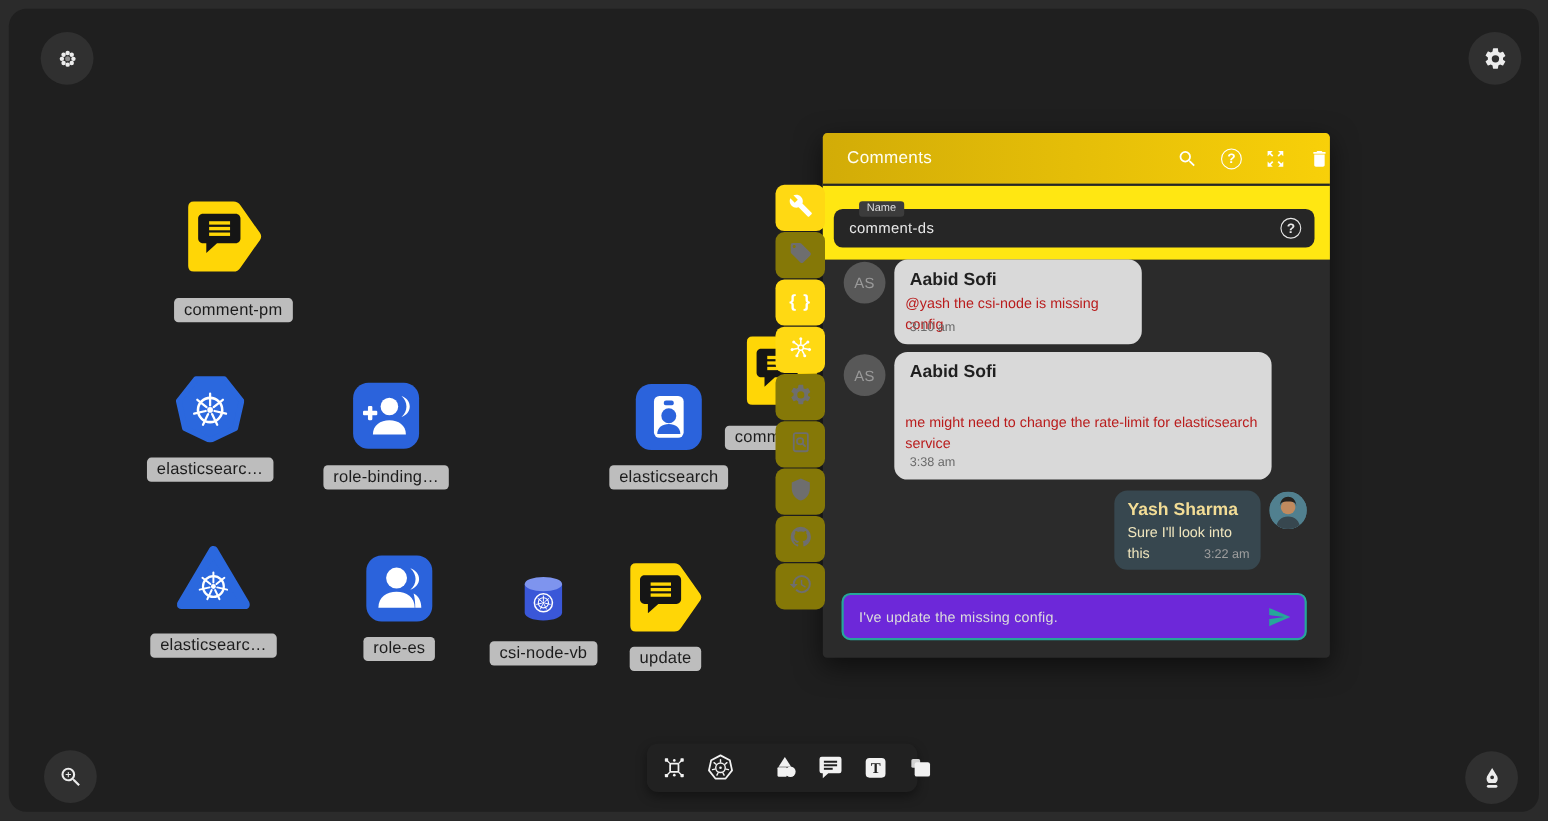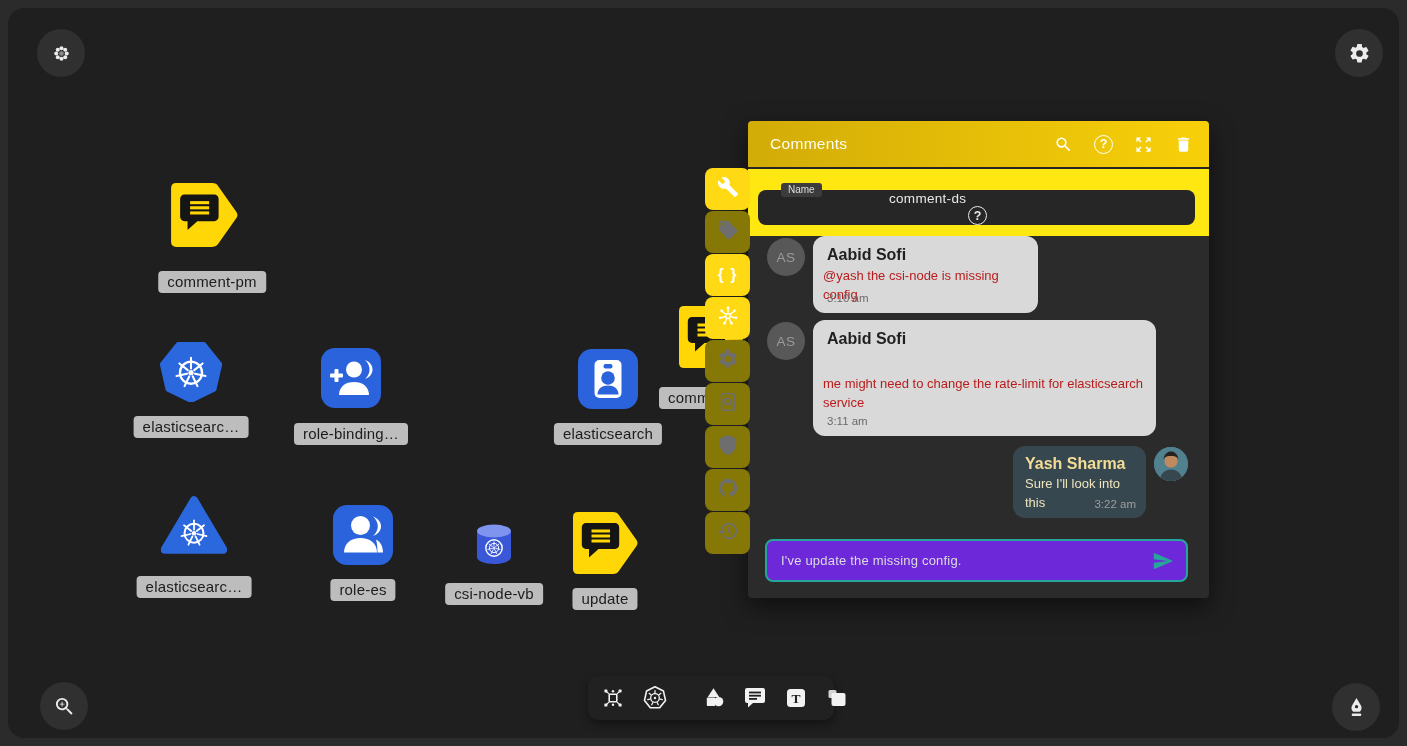--- a/index.html
+++ b/index.html
@@ -31,32 +31,32 @@
   .tool-btn.on  { background:#ffd913; color:#ffffff; }
   .tool-btn.off { background:#857807; color:#6e6e6e; }
   .tool-btn svg { width:22px; height:22px; }
   .braces-glyph { font-size:16px; font-weight:bold; letter-spacing:1px; }
 
   
   #comments-panel { position:absolute; left:740px; top:113px; width:461px; height:477px;
     background:#2b2b2b; border-radius:4px; box-shadow:0 8px 24px rgba(0,0,0,.55); z-index:3; }
   #panel-header { position:absolute; left:0; top:0; right:0; height:46px;
     background:linear-gradient(90deg,#d2ac07,#f8d009); border-radius:4px 4px 0 0;
-    display:flex; align-items:center; padding:0 16px 0 22px; }
+    display:flex; align-items:center; padding:0 0 0 22px; }
   #panel-title { color:#fffef2; font-size:15.5px; letter-spacing:.3px; }
   #header-icons { margin-left:auto; display:flex; align-items:center; gap:21px; color:#ffffff; }
   #header-icons svg { width:19px; height:19px; display:block; cursor:pointer; }
   .help-badge { width:19px; height:19px; border:1.9px solid currentColor; border-radius:50%;
     display:flex; align-items:center; justify-content:center; font-size:12.5px; font-weight:bold; cursor:pointer; }
 
   #name-section { position:absolute; left:0; top:46px; right:0; height:69px;
     background:#ffe712; border-top:2px solid #262626; }
   #name-input-wrap { position:absolute; left:10px; top:21px; width:437px; height:35px;
     background:#262626; border-radius:8px; display:flex; align-items:center;
-    padding:0 12px 0 14px; color:#e8e8e8;flex-direction:column; }
+    padding:0 12px 0 14px; color:#e8e8e8; }
   #name-input { flex:1; background:transparent; border:none; outline:none; color:#e8e8e8;
     font-size:13.5px; font-family:"Liberation Sans",sans-serif; letter-spacing:.3px; }
   #name-tab { position:absolute; left:23px; top:-7px; background:#3c3c3c; color:#dedede;
     font-size:10px; padding:1px 7px 2px; border-radius:3px; }
   #name-help { color:#e8e8e8; }
 
   
   .avatar-as { position:absolute; width:38px; height:38px; border-radius:50%;
     background:#585858; color:#9a9a9a; display:flex; align-items:center; justify-content:center;
     font-size:13.5px; letter-spacing:.5px; }
@@ -454,21 +454,21 @@
         <div class="b-text" style="top:30px;">@yash the csi-node is missing config</div>
         <div class="b-time">3:10 am</div>
       </div>
 
       <div class="avatar-as" style="left:19px;top:201px;">
           <span>AS</span>
         </div>
       <div class="bubble" style="left:65px;top:199px;width:343px;height:116px;">
         <div class="b-name">Aabid Sofi</div>
         <div class="b-text" style="top:54px;">me might need to change the rate-limit for elasticsearch service</div>
-        <div class="b-time">3:11 am</div>
+        <div class="b-time">3:38 am</div>
       </div>
 
       <div class="bubble" id="bubble-3" style="left:265px;top:325px;width:133px;height:72px;">
         <div class="b-name">Yash Sharma</div>
         <div class="b-text">Sure I'll look into this</div>
         <div class="b-time">3:22 am</div>
       </div>
       <div id="avatar-yash">
         <svg width="34" height="34" viewBox="0 0 34 34">
           <rect width="34" height="34" fill="#51808f"></rect>

